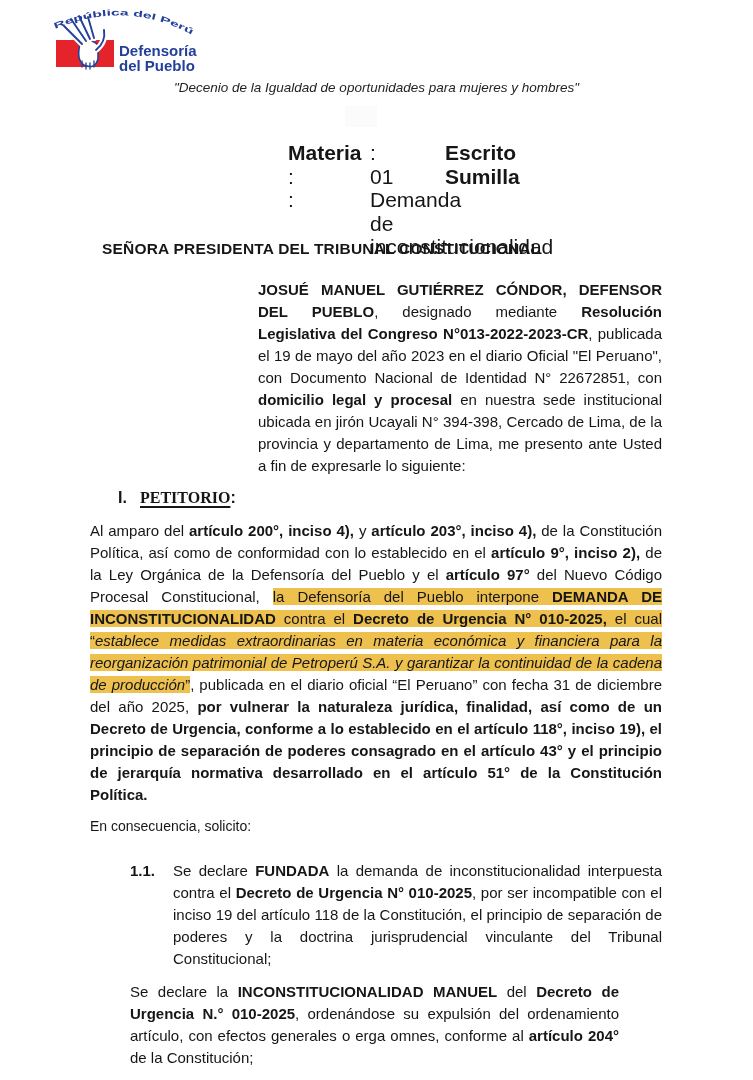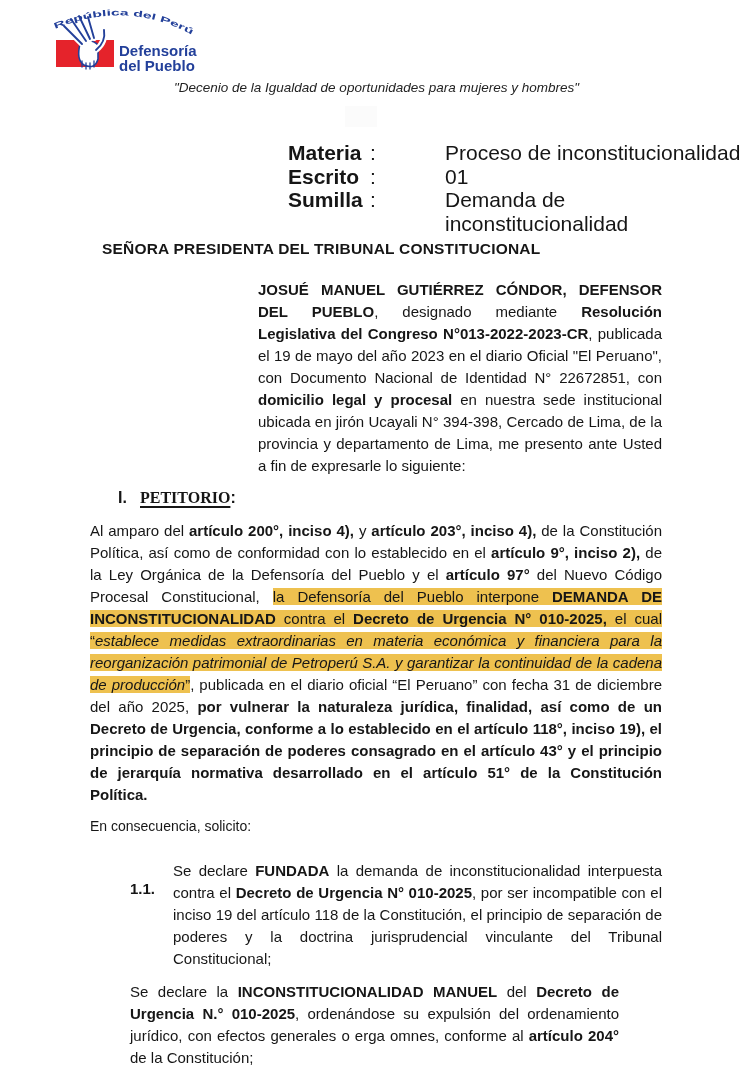--- a/index.html
+++ b/index.html
@@ -59,21 +59,21 @@
     position:absolute; left:90px; top:505px; width:572px;
     font-size:15px; line-height:22px; text-align:justify;
   }
 
   .consequence {
     position:absolute; left:90px; top:818px;
     font-size:14px;
   }
 
   .request { position:absolute; left:130px; display:flex; font-size:15px; line-height:22px; }
-  .request .num { width:43px; font-weight:700; flex:0 0 43px;margin-top:18px; }
+  .request .num { width:43px; font-weight:700; flex:0 0 43px; }
   .request .body { width:489px; text-align:justify; }
   .request-1 { top:860px; }
   .request-2 { top:981px; }
 </style>
 </head>
 <body>
 
 <div class="page">
 
   <svg class="logo" viewBox="0 0 162 76" aria-hidden="true">
@@ -111,21 +111,20 @@
     <text x="77" y="67" font-size="15" font-weight="bold" fill="#23409a">del Pueblo</text>
   </svg>
 
   <div class="motto">"Decenio de la Igualdad de oportunidades para mujeres y hombres"</div>
 
   <div class="scan-artifact"></div>
 
   <div class="meta-table">
     <span class="meta-label">Materia</span>
     <span class="meta-sep">:</span>
-    <span class="meta-value">Proceso de inconstitucionalidad</span>
 
     <span class="meta-label">Escrito</span>
     <span class="meta-sep">:</span>
     <span class="meta-value">01</span>
 
     <span class="meta-label">Sumilla</span>
     <span class="meta-sep">:</span>
     <span class="meta-value">Demanda de inconstitucionalidad</span>
   </div>
 
@@ -142,16 +141,16 @@
   <p class="main-par"><span>Al amparo del </span><span class="b">artículo 200°, inciso 4),</span><span> y </span><span class="b">artículo 203°, inciso 4),</span><span> de la Constitución Política, así como de conformidad con lo establecido en el </span><span class="b">artículo 9°, inciso 2),</span><span> de la Ley Orgánica de la Defensoría del Pueblo y el </span><span class="b">artículo 97°</span><span> del Nuevo Código Procesal Constitucional, </span><span class="hl">la Defensoría del Pueblo interpone </span><span class="b hl">DEMANDA DE INCONSTITUCIONALIDAD</span><span class="hl"> contra el </span><span class="b hl">Decreto de Urgencia N° 010-2025,</span><span class="hl"> el cual “</span><span class="i hl">establece medidas extraordinarias en materia económica y financiera para la reorganización patrimonial de Petroperú S.A. y garantizar la continuidad de la cadena de producción</span><span class="hl">”</span><span>, publicada en el diario oficial “El Peruano” con fecha 31 de diciembre del año 2025, </span><span class="b">por vulnerar la naturaleza jurídica, finalidad, así como de un Decreto de Urgencia, conforme a lo establecido en el artículo 118°, inciso 19), el principio de separación de poderes consagrado en el artículo 43° y el principio de jerarquía normativa desarrollado en el artículo 51° de la Constitución Política.</span></p>
 
   <div class="consequence">En consecuencia, solicito:</div>
 
   <div class="request request-1">
     <span class="num">1.1.</span>
     <span class="body"><span>Se declare </span><span class="b">FUNDADA</span><span> la demanda de inconstitucionalidad interpuesta contra el </span><span class="b">Decreto de Urgencia N° 010-2025</span><span>, por ser incompatible con el inciso 19 del artículo 118 de la Constitución, el principio de separación de poderes y la doctrina jurisprudencial vinculante del Tribunal Constitucional;</span></span>
   </div>
 
   <div class="request request-2">
-    <span class="body"><span>Se declare la </span><span class="b">INCONSTITUCIONALIDAD MANUEL</span><span> del </span><span class="b">Decreto de Urgencia N.° 010-2025</span><span>, ordenándose su expulsión del ordenamiento jurídico, con efectos generales o erga omnes, conforme al </span><span class="b">artículo 204°</span><span> de la Constitución;</span></span>
+    <span class="body"><span>Se declare la </span><span class="b">INCONSTITUCIONALIDAD MANUEL</span><span> del </span><span class="b">Decreto de Urgencia N.° 010-2025</span><span>, ordenándose su expulsión del ordenamiento artículo, con efectos generales o erga omnes, conforme al </span><span class="b">artículo 204°</span><span> de la Constitución;</span></span>
   </div>
 
 </div>
 
 </body></html>

